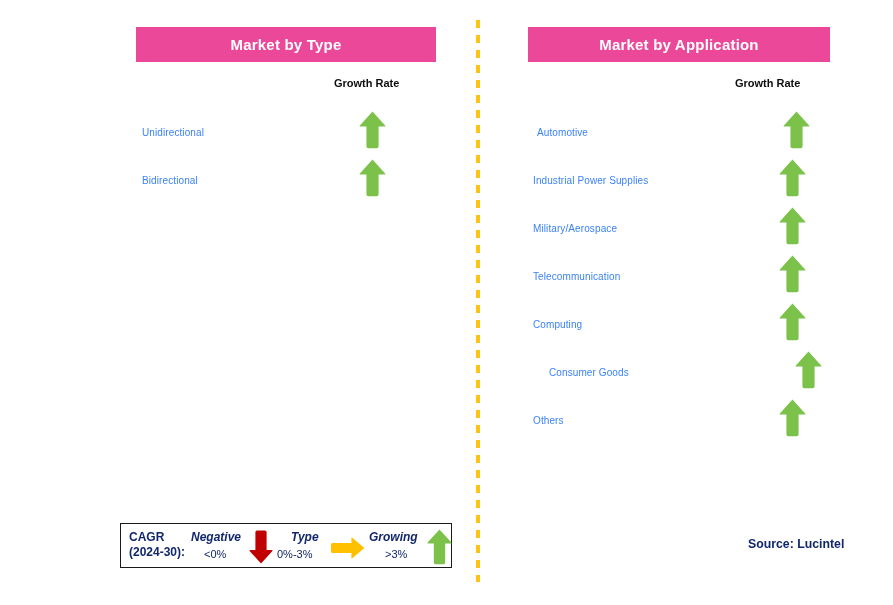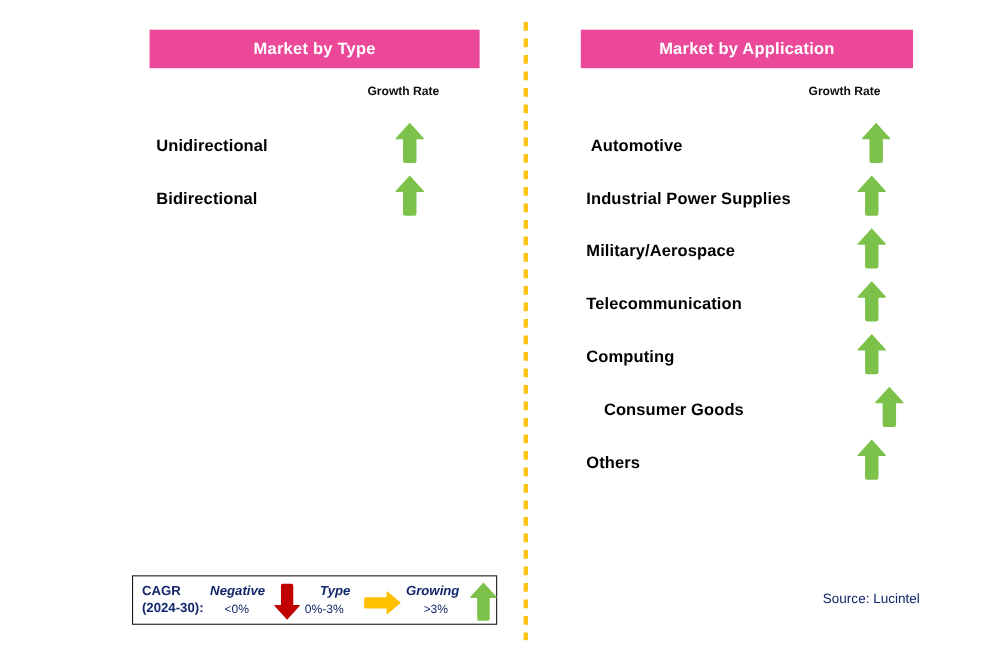--- a/index.html
+++ b/index.html
@@ -48,23 +48,23 @@
 
   
   .seg-row {
     position: absolute;
     height: 48px;
     display: flex;
     align-items: center;
   }
   .seg-label {
     position: absolute;
-    font-size: 15px;
-    font-weight: bold;
-    color: #000000;
+    font-size: 10px;
+    font-weight: normal;
+    color: #3b82f6;
     white-space: nowrap;
     letter-spacing: 0.1px;
   }
   .seg-arrow {
     position: absolute;
   }
 
   
   .col-type .seg-label { left: 142px; }
   .col-type .seg-arrow { left: 358px; }
@@ -134,21 +134,21 @@
   #legend-arrow-down  { left: 127px; top: 5px; }
   #legend-arrow-right { left: 209px; top: 13px; }
   #legend-arrow-up    { left: 305px; top: 4px; }
 
   
   #source {
     position: absolute;
     left: 748px;
     top: 537px;
     font-size: 12.3px;
-    font-weight: normal;
+    font-weight: bold;
     color: #12276b;
     white-space: nowrap;
   }
 </style>
 </head>
 <body>
 
 <div id="canvas">
 
   <div id="header-type" class="panel-header">

